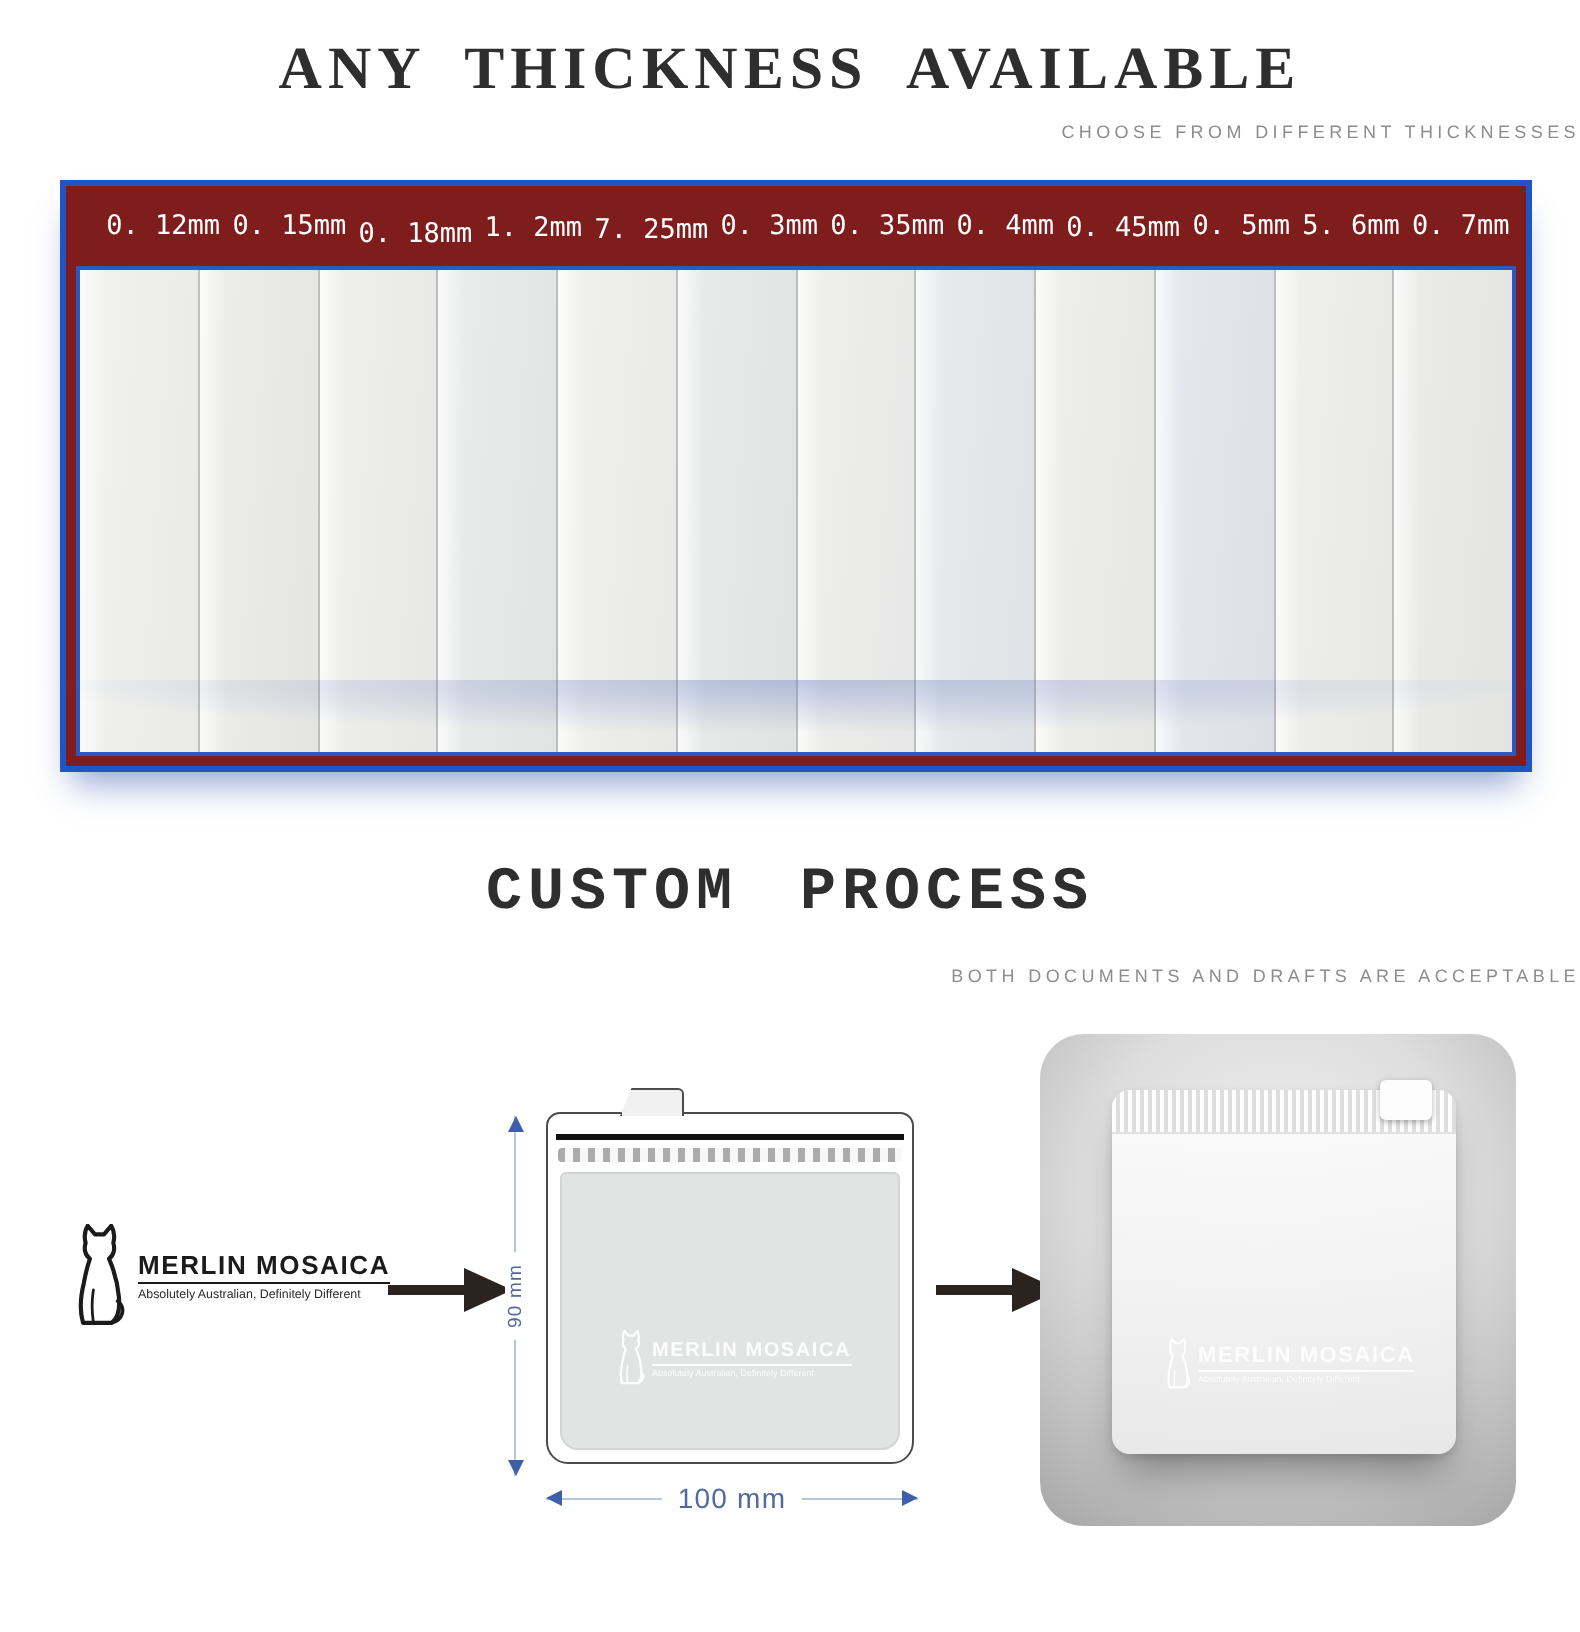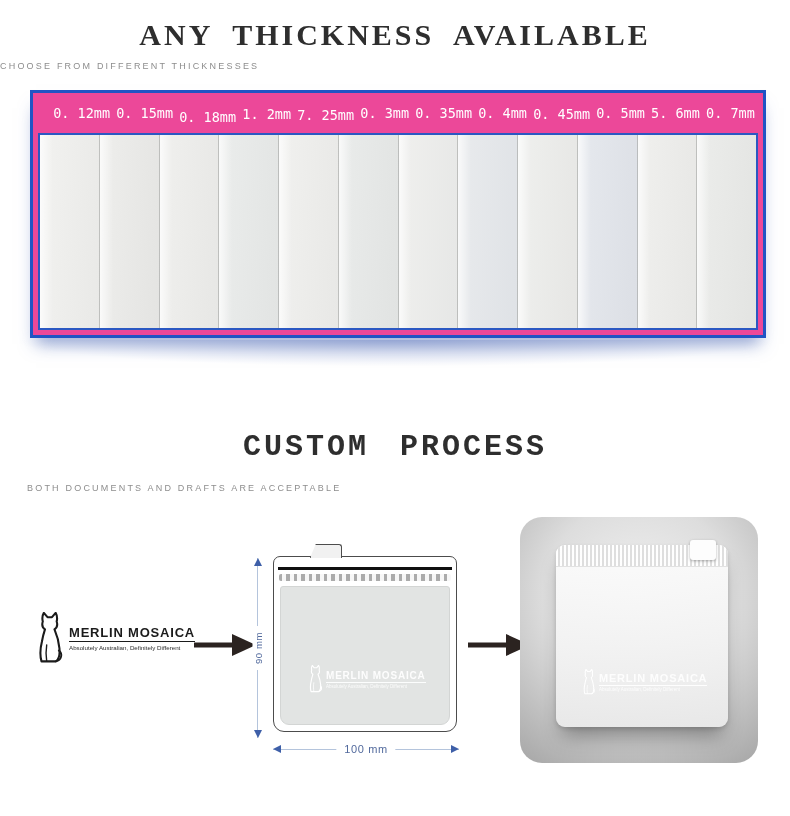--- a/index.html
+++ b/index.html
@@ -9,32 +9,32 @@
     font-family:"Liberation Sans", sans-serif;
   }
 
   
   .sec-title {
     position:absolute; left:0; right:0; text-align:center;
     font-family:"Liberation Serif", serif; font-weight:700;
     font-size:30px; color:#2e2e2e; letter-spacing:3px; word-spacing:10px;
   }
   .sec-sub {
-    position:absolute; left:0; right:0; text-align:left;
+    position:absolute; left:0; right:0; text-align:right;
     font-size:9px; color:#8d8d8d; letter-spacing:2.2px;
   }
   #thickness-title { top:18px; }
   #thickness-sub   { top:61px; }
   #process-title   { top:430px;font-family:Liberation Mono, monospace; }
   #process-sub     { top:483px;margin-left:27px; }
 
   
   .frame {
-    position:absolute; left:30px; top:90px; width:736px; height:248px;
-    background:#ec4899; border:3px solid #2154c4;
+    position:absolute; left:30px; top:90px; width:736px; height:296px;
+    background:#7f1d1d; border:3px solid #2154c4;
     box-shadow:0 12px 16px -6px rgba(62,92,175,.55);
     padding-left:12px;
   }
   .labels {
     height:40px; display:flex; align-items:center; justify-content:space-evenly;
     padding:0 2px;
   }
   .labels span {
     position:relative;
     font-family:"DejaVu Sans Mono", monospace;
@@ -139,21 +139,21 @@
     border-top:4px solid transparent; border-bottom:4px solid transparent;
     border-right:8px solid #3e5fa8;
   }
   .hdim .tri-right {
     position:absolute; right:0; top:5px; width:0; height:0;
     border-top:4px solid transparent; border-bottom:4px solid transparent;
     border-left:8px solid #3e5fa8;
   }
   .hlabel {
     position:absolute; left:50%; top:50%; transform:translate(-50%,-50%);
-    font-size:11px; color:#51699c; letter-spacing:.6px; background:#ffffff;
+    font-size:14px; color:#51699c; letter-spacing:.6px; background:#ffffff;
     padding:0 8px; white-space:nowrap;
   }
 
   
   .photo {
     position:absolute; left:520px; top:517px; width:238px; height:246px;
     border-radius:22px; overflow:hidden;
     background:radial-gradient(circle at 50% 32%, #f1f1f1 0%, #dddddd 46%, #a6a6a6 100%);
   }
   .photo-bag {

